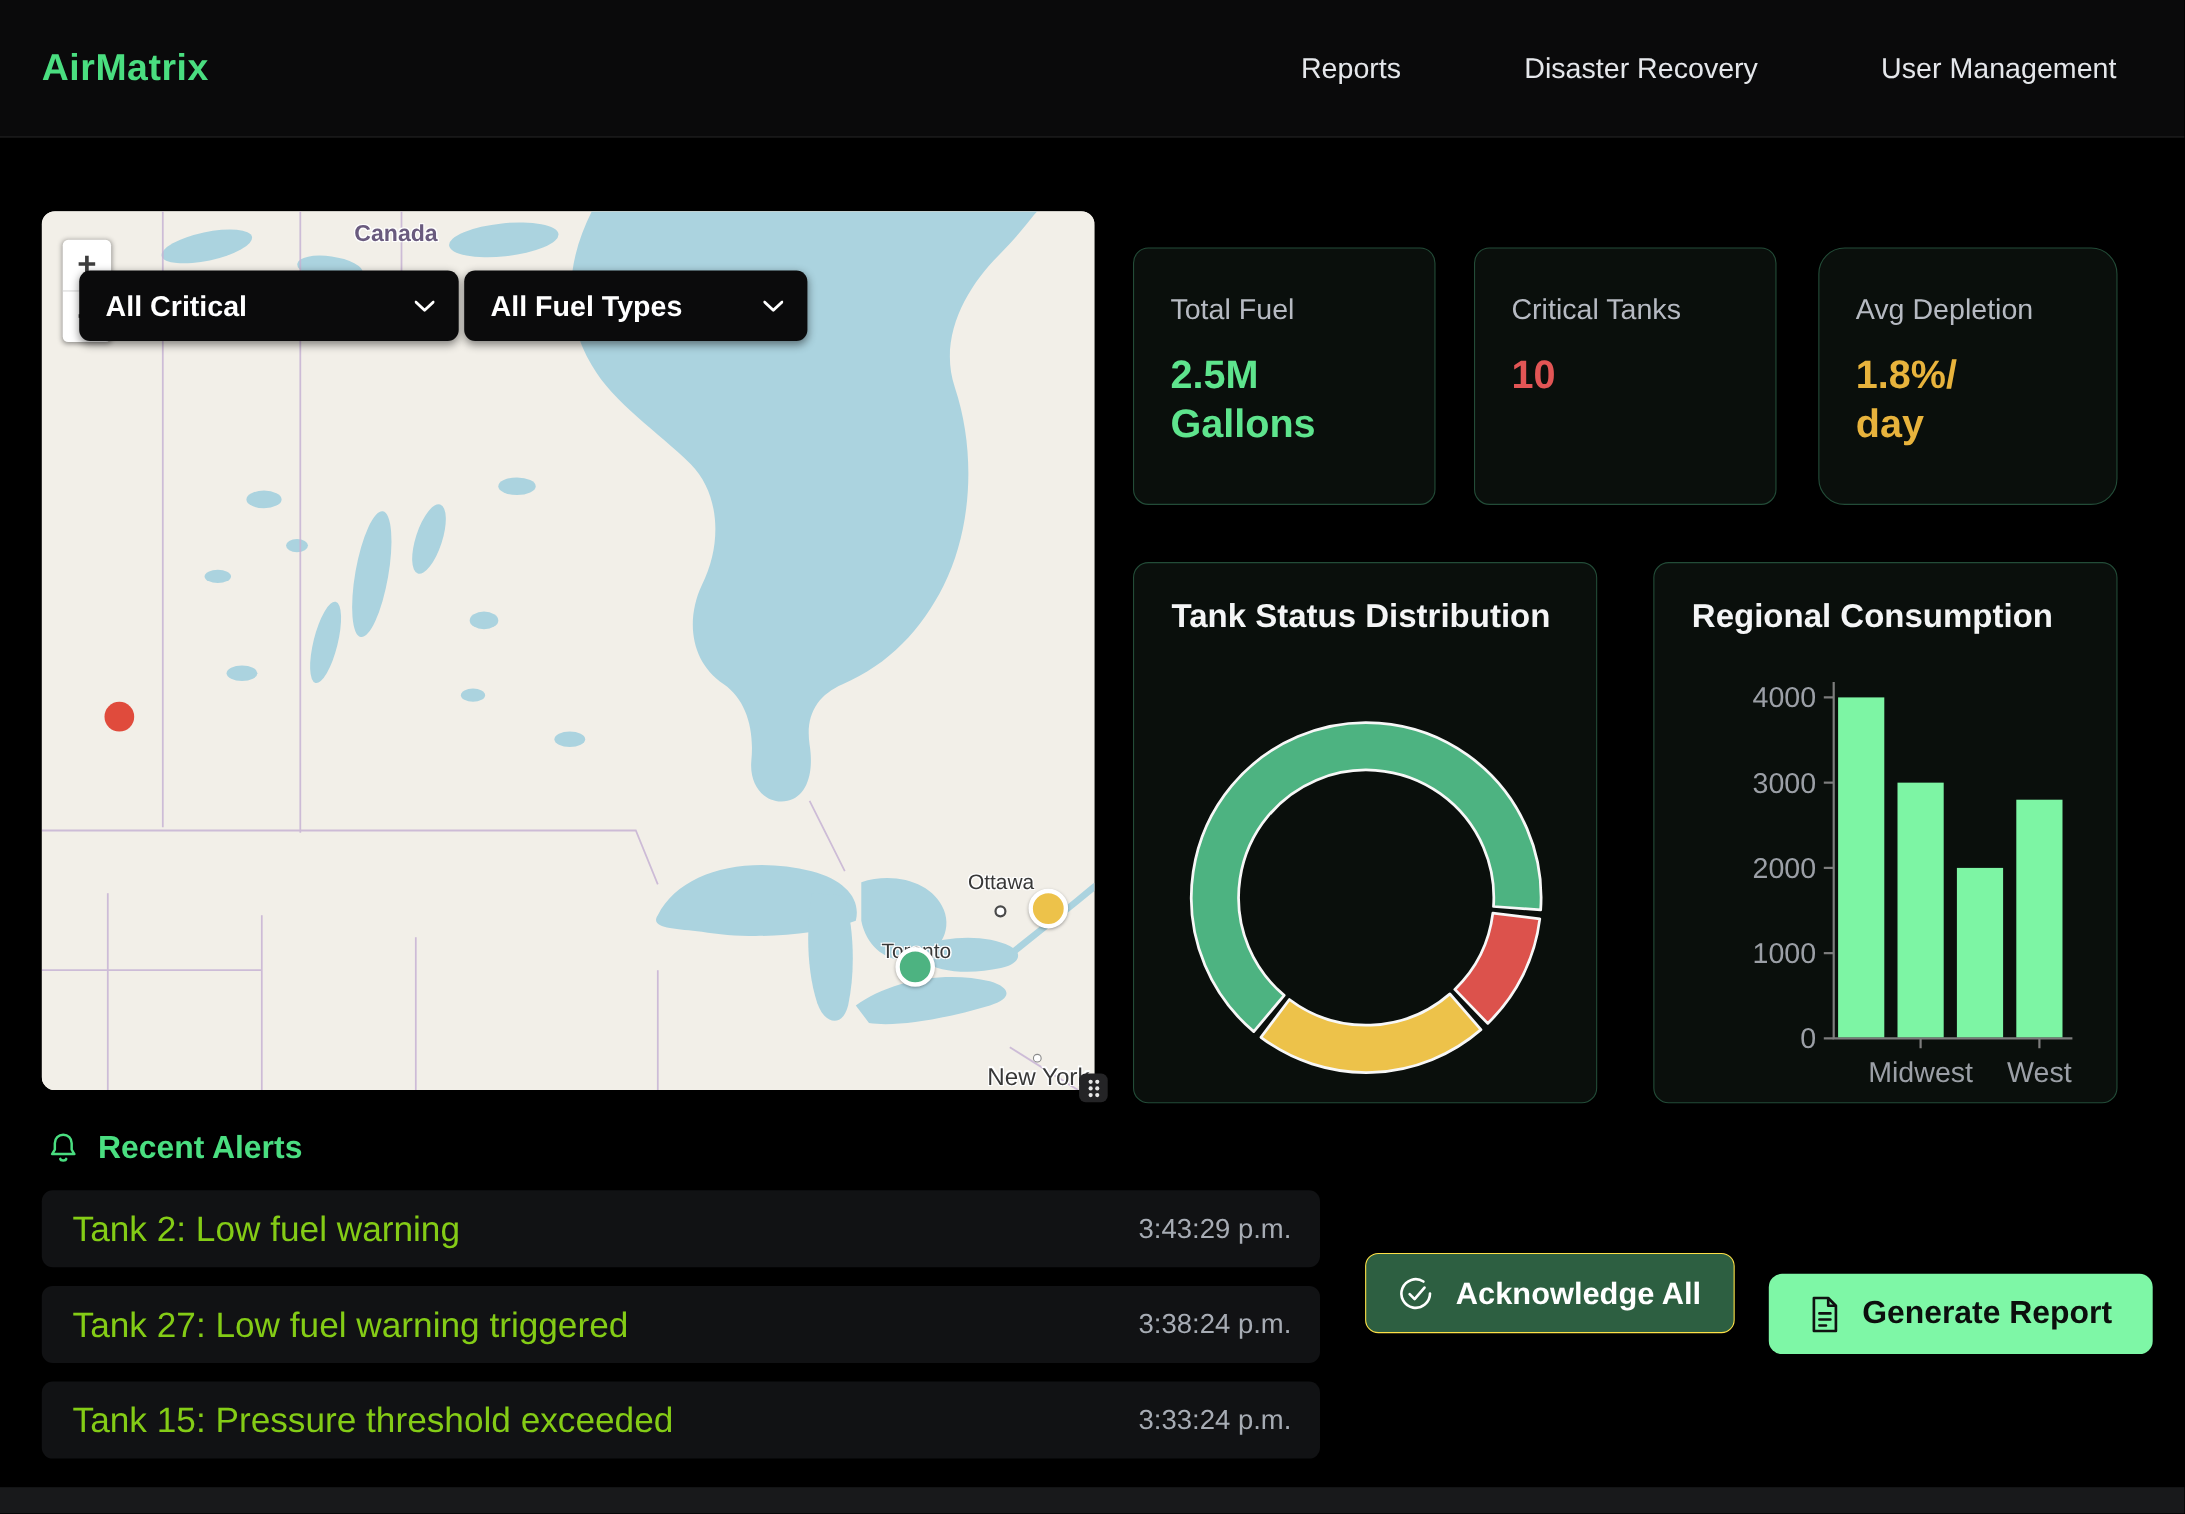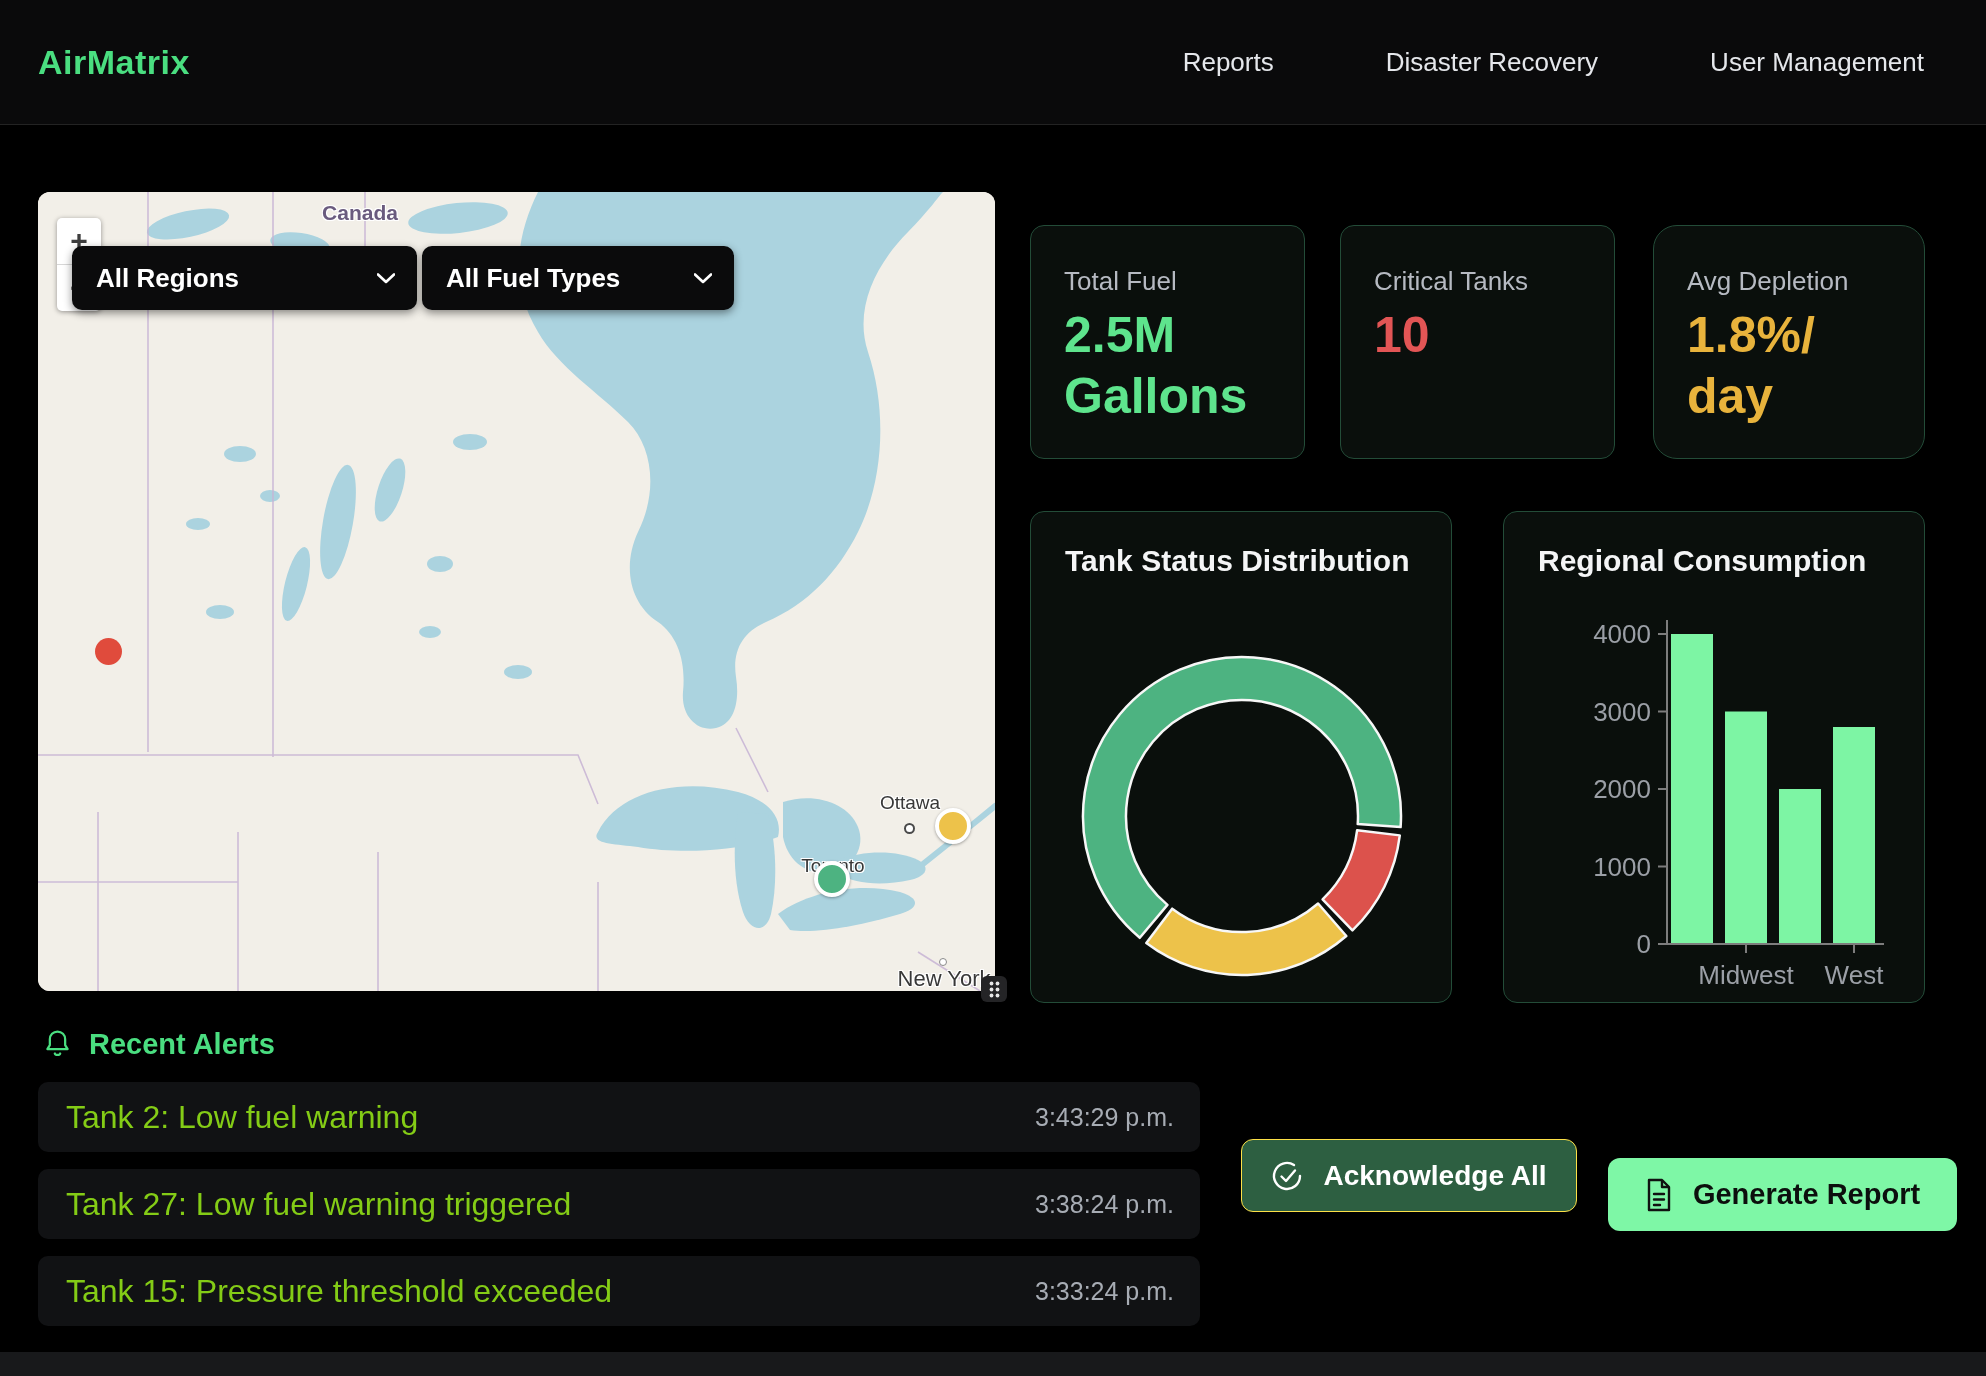--- a/index.html
+++ b/index.html
@@ -55,21 +55,21 @@
         border-radius:6px;display:flex;align-items:center;justify-content:center;z-index:4;}
 
   
   .card{position:absolute;background:#0a0f0c;border:1px solid #234c38;border-radius:14px;
         box-sizing:border-box;}
   .kpi-1{left:1030px;top:225px;width:275px;height:234px;}
   .kpi-2{left:1340px;top:225px;width:275px;height:234px;}
   .kpi-3{left:1653px;top:225px;width:272px;height:234px;border-radius:24px;}
   .kpi-inner{position:absolute;left:33px;top:40px;right:20px;}
   .kpi-label{font-size:26px;color:#b6bac2;font-weight:500;}
-  .kpi-value{font-size:50px;font-weight:700;line-height:1.22;margin-top:8px;}
+  .kpi-value{font-size:36px;font-weight:700;line-height:1.22;margin-top:22px;}
 
   .chart-card-1{left:1030px;top:511px;width:422px;height:492px;}
   .chart-card-2{left:1503px;top:511px;width:422px;height:492px;}
   .chart-title{position:absolute;left:34px;top:32px;font-size:30px;font-weight:700;color:#f4f5f6;}
   .chart-svg{position:absolute;inset:0;}
 
   
   .alerts-heading{position:absolute;left:44px;top:1028px;display:flex;align-items:center;gap:18px;}
   .alerts-heading-text{font-size:29px;font-weight:700;color:#4ade80;}
   .alert-row{position:absolute;left:38px;width:1162px;height:70px;background:#111214;
@@ -158,21 +158,21 @@
       </g>
     </svg>
 
     <div class="zoom-ctl">
       <div class="zoom-btn">+</div>
       <div class="zoom-btn">−</div>
     </div>
 
     <div class="filters">
       <div class="filter f-regions">
-        <span>All Regions</span>
+        <span>All Critical</span>
         <span class="chev">
           <svg width="18" height="11" viewBox="0 0 18 11">
               <polyline points="1,1.5 9,9 17,1.5" fill="none" stroke="#fff" stroke-width="2.6" stroke-linecap="round" stroke-linejoin="round"></polyline>
             </svg>
         </span>
       </div>
       <div class="filter f-fuel">
         <span>All Fuel Types</span>
         <span class="chev">
           <svg width="18" height="11" viewBox="0 0 18 11">

